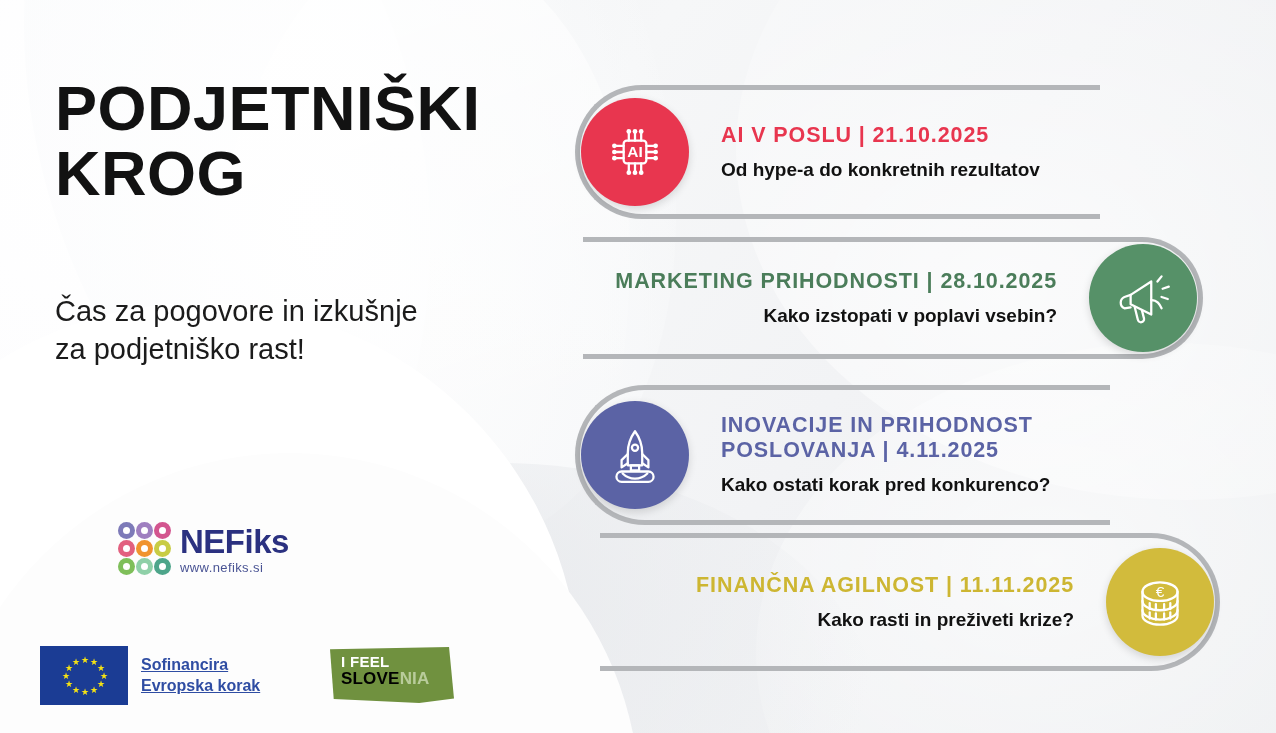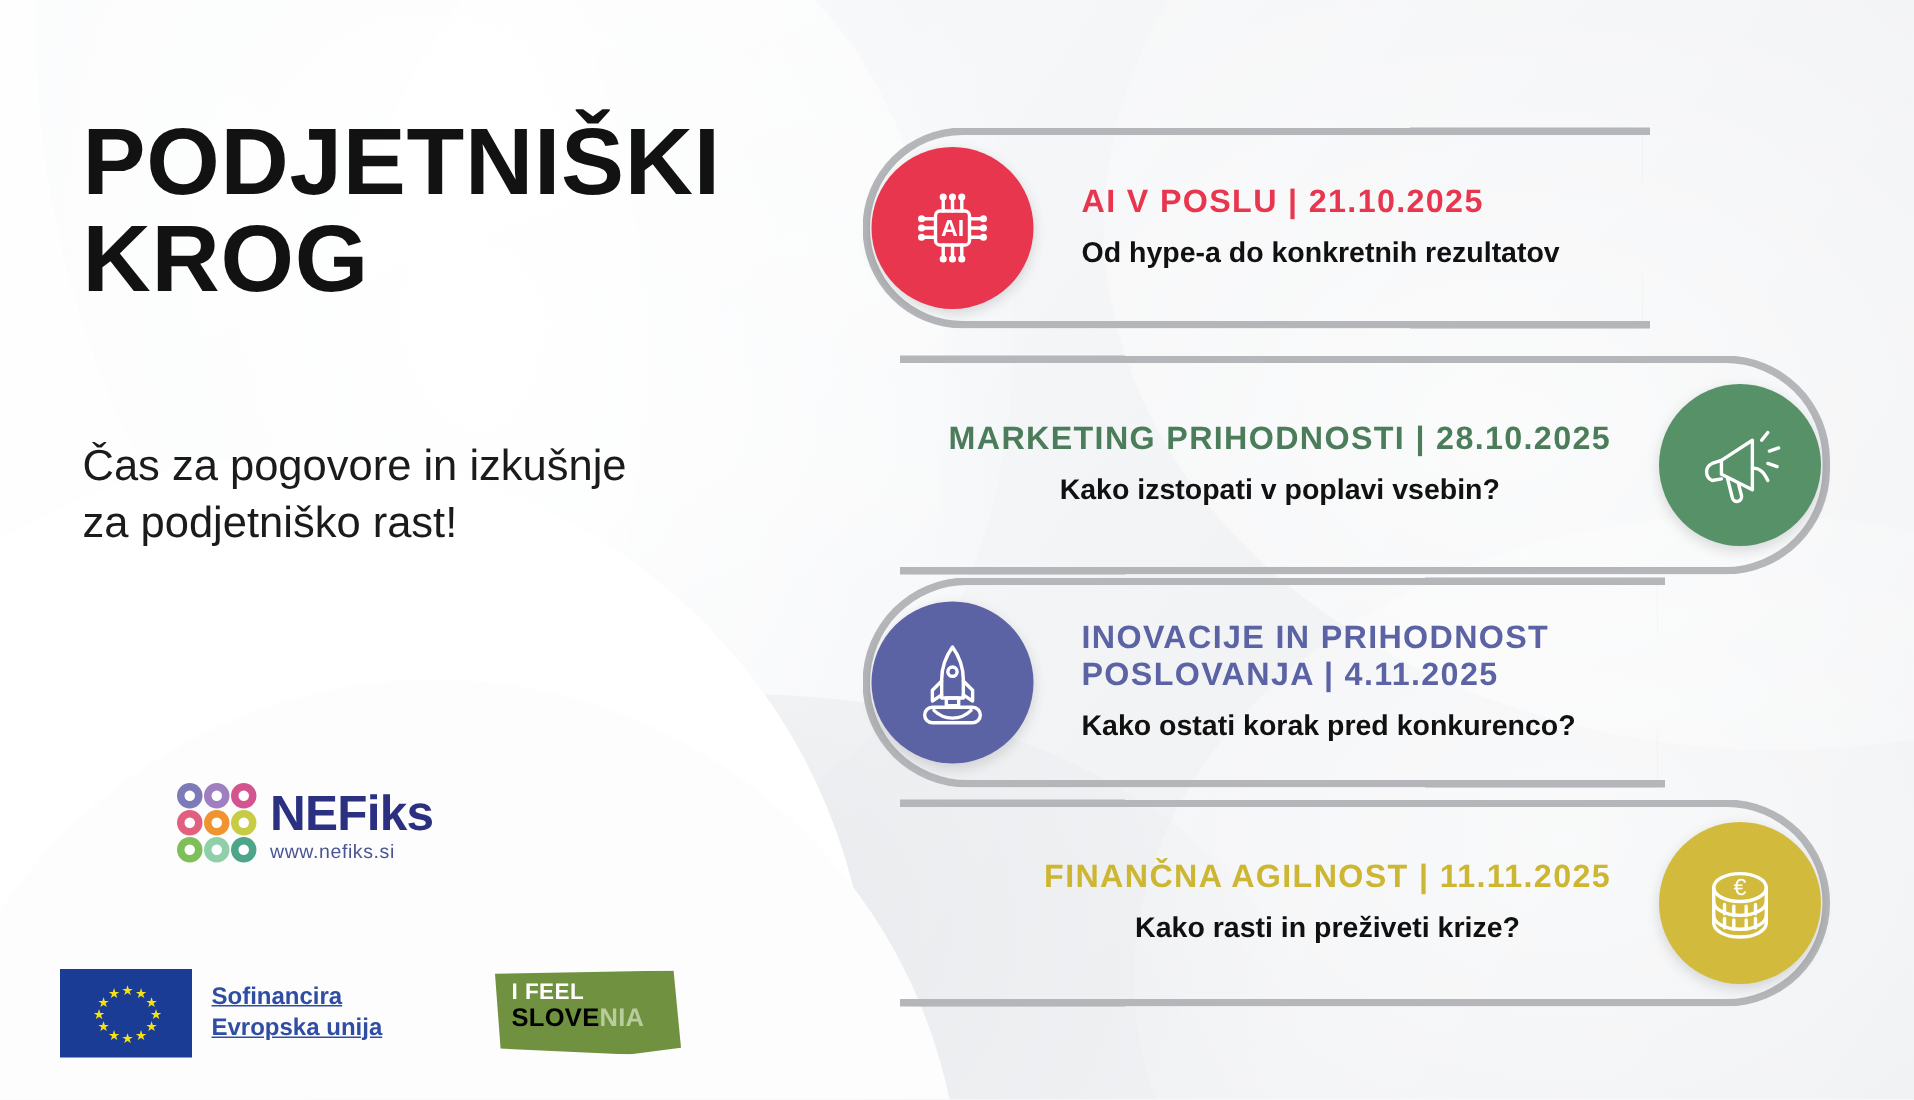--- a/index.html
+++ b/index.html
@@ -74,21 +74,21 @@
   .circle{position:absolute;width:108px;height:108px;border-radius:50%;
           display:flex;align-items:center;justify-content:center;
           box-shadow:0 3px 9px rgba(0,0,0,.14);}
   .card.open-right .circle{left:6px;top:50%;transform:translateY(-50%);}
   .card.open-left .circle{right:6px;top:50%;transform:translateY(-50%);}
 
   .txt{position:absolute;top:50%;transform:translateY(-50%);}
   .card.open-right .txt{left:146px;text-align:left;}
   .card.open-left .txt{right:146px;text-align:right;}
   .ev-title{font-size:21.5px;font-weight:bold;letter-spacing:.9px;line-height:1.17;}
-  .ev-sub{font-size:19px;font-weight:bold;color:#111111;margin-top:11px;line-height:1.2;text-align:center;}
+  .ev-sub{font-size:19px;font-weight:bold;color:#111111;margin-top:11px;line-height:1.2;}
 
   .icon-svg{width:66px;height:66px;display:block;}
 </style>
 </head>
 <body>
 
 <div class="poster">
 
   <div class="bg-layer">
     <div class="swirl swirl-a"></div>
@@ -137,21 +137,21 @@
           <circle cx="52" cy="32" r="2.3" fill="#ffffff" stroke="none"></circle>
           <circle cx="52" cy="38" r="2.3" fill="#ffffff" stroke="none"></circle>
         </svg>
       </div>
       <div class="txt">
         <div class="ev-title" style="color:#e8364f;">AI V POSLU | 21.10.2025</div>
         <div class="ev-sub">Od hype-a do konkretnih rezultatov</div>
       </div>
     </div>
 
-    <div class="card open-left" style="left:65px;top:237px;width:615px;height:146px;">
+    <div class="card open-left" style="left:48px;top:237px;width:615px;height:122px;">
       <div class="frame"></div>
       <div class="circle" style="background:#569168;">
         <svg class="icon-svg" viewBox="0 0 64 64" fill="none" stroke="#ffffff" stroke-width="2.2" stroke-linecap="round" stroke-linejoin="round">
           <path d="M40 16 L20 29 L20 38 L40 48 Z"></path>
           <path d="M20 29 L14 31 a6 6 0 0 0 0 11 l6 -1"></path>
           <path d="M24 41 L27 53 a3 3 0 0 0 6 -1 L31 44"></path>
           <path d="M40 34 c6 0 8 4 10 8"></path>
           <path d="M46 16 L50 11"></path>
           <path d="M51 23 L57 21"></path>
           <path d="M50 31 L56 33"></path>
@@ -236,21 +236,21 @@
         <span class="eu-star" style="left:50px;top:41px;">★</span>
         <span class="eu-star" style="left:41px;top:43px;">★</span>
         <span class="eu-star" style="left:32px;top:41px;">★</span>
         <span class="eu-star" style="left:25px;top:35px;">★</span>
         <span class="eu-star" style="left:22px;top:27px;">★</span>
         <span class="eu-star" style="left:25px;top:19px;">★</span>
         <span class="eu-star" style="left:32px;top:13px;">★</span>
       </div>
       <div class="eu-text">
         <div>Sofinancira</div>
-        <div>Evropska unija</div>
+        <div>Evropska korak</div>
       </div>
     </div>
 
     <div class="slo">
       <div class="slo1">I FEEL</div>
       <div class="slo2"><span class="w">SLOVE</span><span class="g">NIA</span></div>
     </div>
 
   </div>
 

